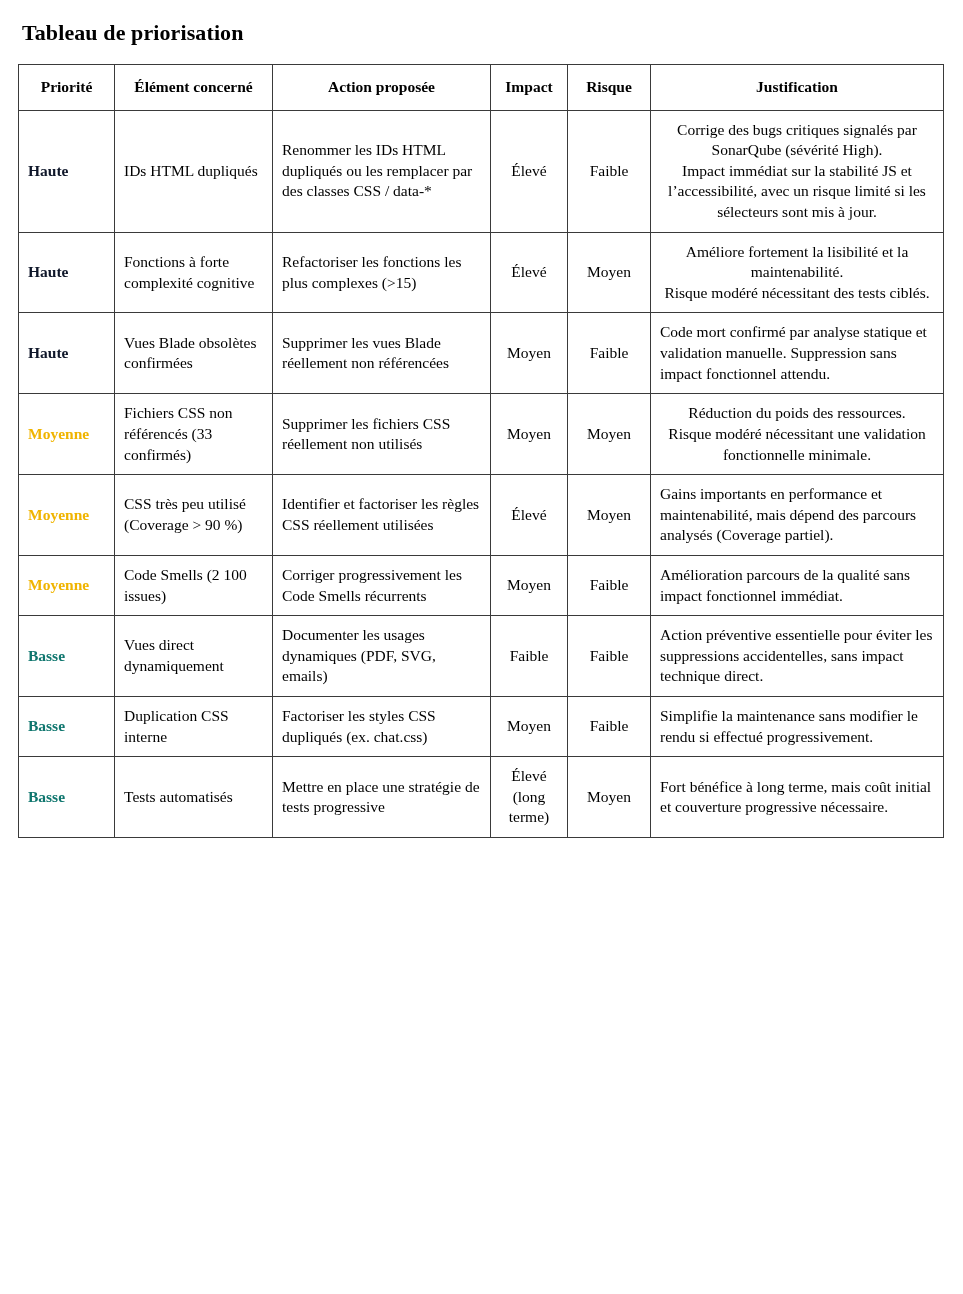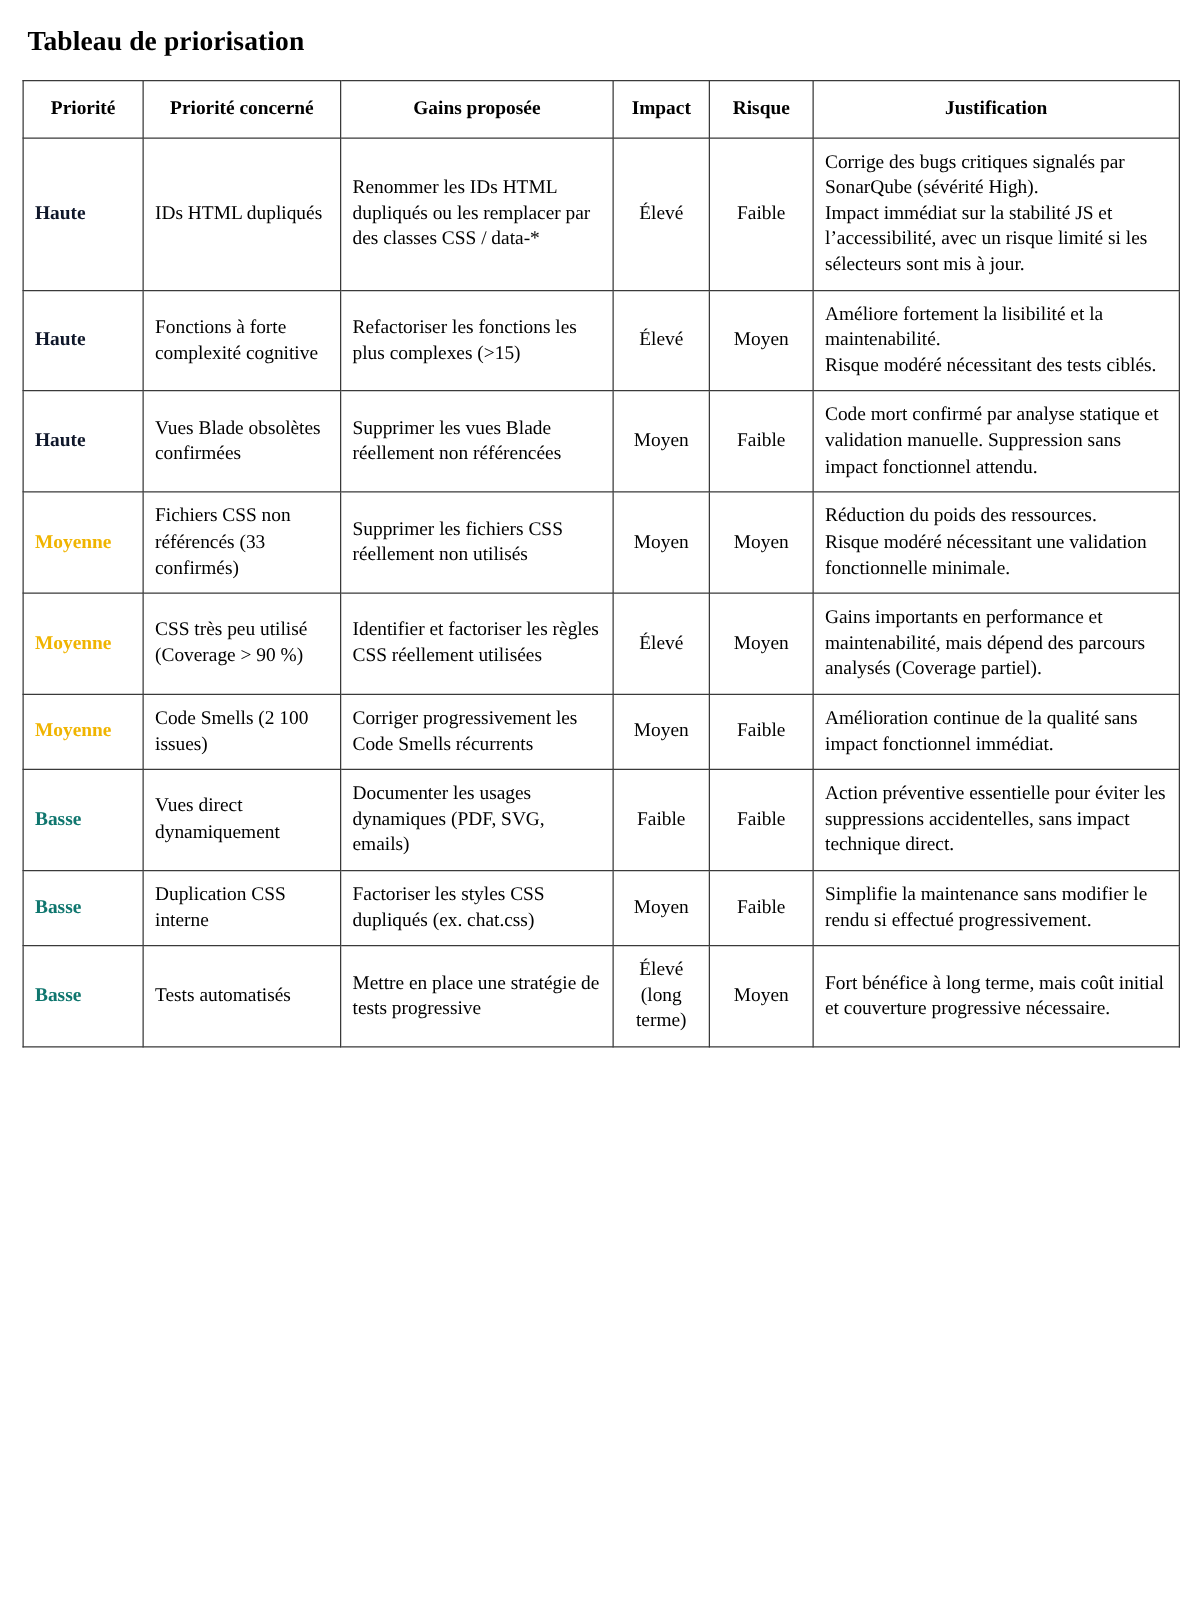--- a/index.html
+++ b/index.html
@@ -59,43 +59,43 @@
   }
   td.center {
     text-align: center;
   }
   td.text {
     text-align: left;
   }
   .p-haute   { color: #0f172a; }
   .p-moyenne { color: #f0b400; }
   .p-basse   { color: #0f766e; }
-  .lines > span { display: block; }
+  .lines > span { display: block; text-align: center; }
 </style>
 </head>
 <body>
 
 <div class="page">
 
   <h1 class="doc-title">Tableau de priorisation</h1>
 
   <table class="prio">
     <colgroup>
       <col class="c-prio">
       <col class="c-elem">
       <col class="c-action">
       <col class="c-impact">
       <col class="c-risque">
       <col class="c-justif">
     </colgroup>
     <thead>
       <tr>
         <th>Priorité</th>
-        <th>Priorité concerné</th>
-        <th>Gains proposée</th>
+        <th>Élément concerné</th>
+        <th>Action proposée</th>
         <th>Impact</th>
         <th>Risque</th>
         <th>Justification</th>
       </tr>
     </thead>
     <tbody id="table-body">
         <tr>
           <td class="prio-cell p-haute">Haute</td>
           <td class="text">IDs HTML dupliqués</td>
           <td class="text">Renommer les IDs HTML dupliqués ou les remplacer par des classes CSS / data-*</td>
@@ -143,21 +143,21 @@
           <td class="center">Élevé</td>
           <td class="center">Moyen</td>
           <td class="text">Gains importants en performance et maintenabilité, mais dépend des parcours analysés (Coverage partiel).</td>
         </tr>
         <tr>
           <td class="prio-cell p-moyenne">Moyenne</td>
           <td class="text">Code Smells (2 100 issues)</td>
           <td class="text">Corriger progressivement les Code Smells récurrents</td>
           <td class="center">Moyen</td>
           <td class="center">Faible</td>
-          <td class="text">Amélioration continue de la qualité sans impact fonctionnel immédiat.</td>
+          <td class="text">Amélioration parcours de la qualité sans impact fonctionnel immédiat.</td>
         </tr>
         <tr>
           <td class="prio-cell p-basse">Basse</td>
           <td class="text">Vues direct dynamiquement</td>
           <td class="text">Documenter les usages dynamiques (PDF, SVG, emails)</td>
           <td class="center">Faible</td>
           <td class="center">Faible</td>
           <td class="text">Action préventive essentielle pour éviter les suppressions accidentelles, sans impact technique direct.</td>
         </tr>
         <tr>

